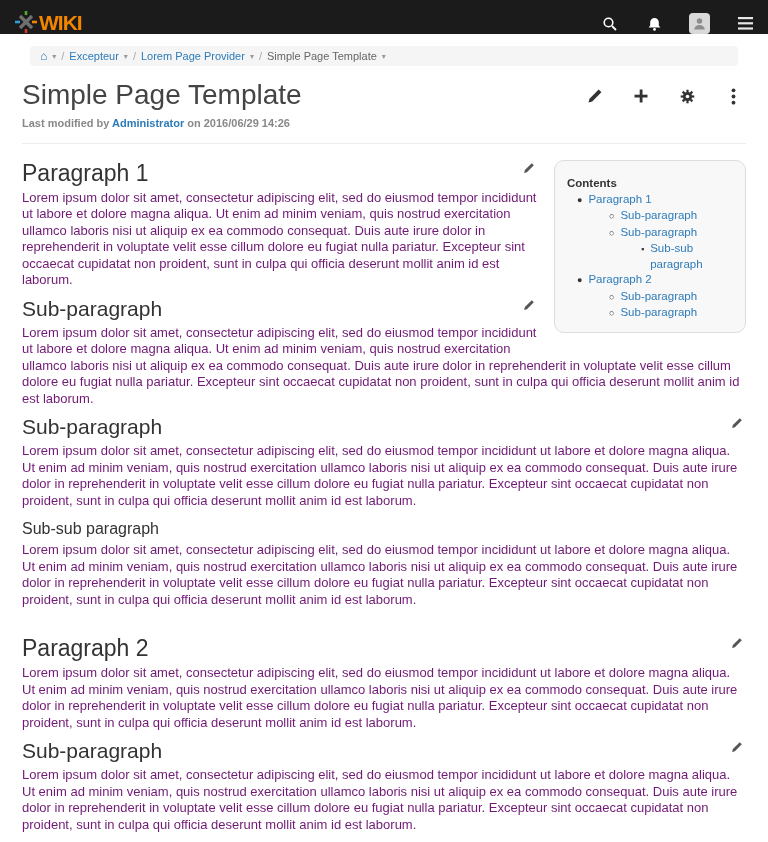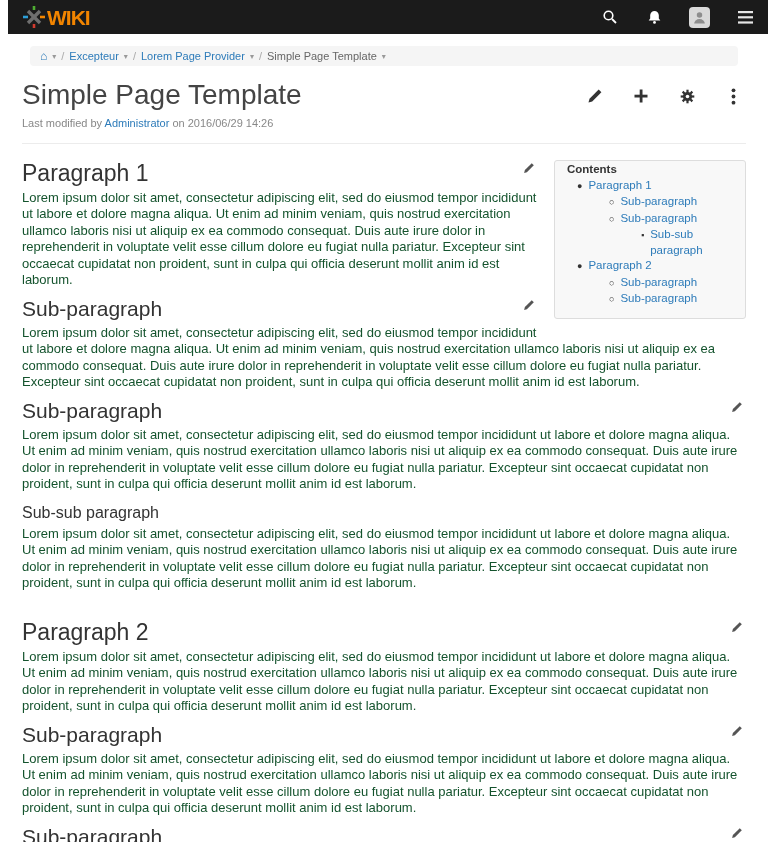--- a/index.html
+++ b/index.html
@@ -7,22 +7,22 @@
   body {
     width: 768px; height: 842px;
     font-family: "Liberation Sans", "DejaVu Sans", sans-serif;
     color:#333;
     overflow: hidden;
   }
   .page { width:768px; height:842px; display:flex; flex-direction:column; }
 
   
   .topbar {
-    height:34px; background:#1b1b1b; display:flex; align-items:center;
-    padding:0 14px; flex-shrink:0;margin-left:8px;
+    height:34px; background:#1b1b1b; display:flex; align-items:flex-end;
+    padding:0 14px; flex-shrink:0;
   }
   .logo { display:flex; align-items:center; gap:1px; }
   .logo svg { display:block; }
   .logo-text { color:#f28500; font-size:21px; font-weight:bold; letter-spacing:-1px; line-height:1; }
   .topbar-right { margin-left:auto; display:flex; align-items:center; gap:26px; }
   .tb-icon { width:18px; height:18px; display:flex; align-items:center; justify-content:center; cursor:pointer; }
   .avatar-box { width:21px; height:21px; background:#d9d9d9; border-radius:4px; display:flex; align-items:center; justify-content:center; }
 
   
   .crumbwrap { margin:12px 30px 0 30px; }
@@ -35,29 +35,29 @@
   .caret { color:#999; font-size:8px; }
   .crumb-sep { color:#aaa; }
   .home-ic { color:#2d7bb9; font-size:12px; line-height:1; }
 
   
   .main { padding:0 22px; flex:0 0 auto; }
   .titlerow { display:flex; align-items:flex-start; margin-top:14px; }
   .doc-title { font-size:28px; font-weight:normal; color:#444; line-height:1.1; }
   .actions { margin-left:auto; display:flex; gap:20px; padding-top:5px; }
   .act-btn { width:26px; height:22px; display:flex; align-items:center; justify-content:center; cursor:pointer; color:#333; }
-  .modified { font-size:11px; color:#888; margin-top:6px; }
+  .modified { font-size:11px; color:#888; margin-top:6px;font-weight:bold; }
   .userlink { color:#2d7bb9; text-decoration:none; }
   hr.rule { border:none; border-top:1px solid #ececec; margin:14px 0 0 0; }
 
   .content { margin-top:16px; }
   
   .toc {
     float:right; width:192px; background:#f8f8f8; border:1px solid #ddd;
-    border-radius:3px; padding:2px 10px 10px 12px; margin:0 0 12px 16px;
+    border-radius:10px; padding:16px 10px 10px 12px; margin:0 0 12px 16px;
     font-size:11.5px;
   }
   .toc-title { font-weight:bold; font-size:11.5px; color:#333; margin-bottom:3px; }
   .toc-item { display:flex; align-items:baseline; line-height:15.5px; }
   .toc-item .blt { color:#333; flex:0 0 auto; font-size:9px; }
   .toc-item a { color:#2d7bb9; text-decoration:none; margin-left:6px; }
   .toc-item.lvl1 { padding-left:10px; }
   .toc-item.lvl2 { padding-left:42px; }
   .toc-item.lvl3 { padding-left:74px; }
 
@@ -65,21 +65,21 @@
   .sec-head { display:flow-root; font-weight:normal; color:#333; }
   .sec-head .htxt { float:left; }
   .sec-head .edit-pencil {
     float:right; color:#555; cursor:pointer; padding:2px 3px;
     display:flex; align-items:center;
   }
   .h-lvl1 { font-size:23px; line-height:26px; margin-top:27px; }
   .h-lvl2 { font-size:21px; line-height:24px; margin-top:8px; }
   .h-lvl3 { font-size:16px; line-height:19px; margin-top:10px; }
   .section:first-of-type .h-lvl1 { margin-top:0; }
-  .sec-body { font-size:13px; line-height:16.5px; color:#14532d; margin-top:4px; }
+  .sec-body { font-size:13px; line-height:16.5px; color:#701a75; margin-top:4px; }
 </style>
 </head>
 <body>
 
 <div class="page">
 
   <div class="topbar">
     <div class="logo">
       <svg width="24" height="24" viewBox="0 0 24 24">
         <line x1="6" y1="6" x2="18" y2="18" stroke="#6f6f6f" stroke-width="3.4"></line>

